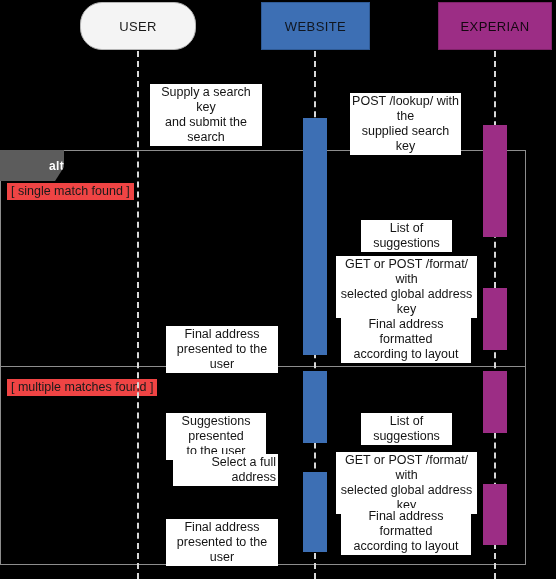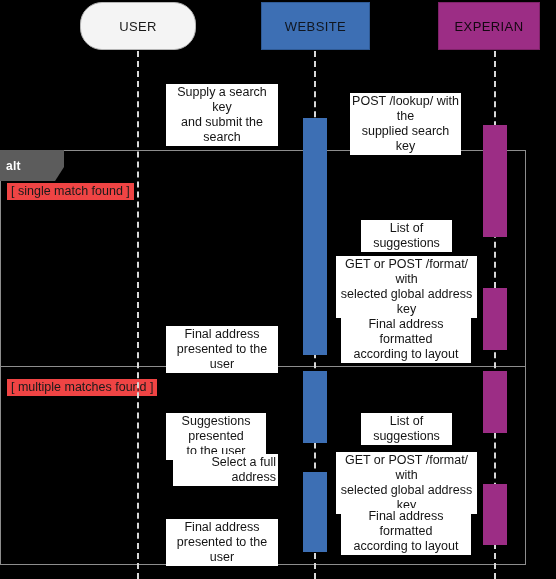--- a/index.html
+++ b/index.html
@@ -69,23 +69,24 @@
   }
   .frame-tag {
     position: absolute;
     box-sizing: border-box;
     background: #5c5c5c;
     color: #ffffff;
     font-size: 12px;
     font-weight: bold;
     display: flex;
     align-items: center;
-    padding-left: 6px;
+    padding-left: 20px;
     letter-spacing: 0.3px;
     clip-path: polygon(0 0, 100% 0, 100% 55%, 86% 100%, 0 100%);
+    justify-content: flex-end;
   }
   .frame-divider {
     position: absolute;
     height: 0;
     border-top: 1px solid #8d8d8d;
   }
   .guard {
     position: absolute;
     box-sizing: border-box;
     background: #ef4444;
@@ -138,25 +139,25 @@
   <div class="activation experian" style="left:483px; top:371px; width:24px; height:62px;"></div>
   <div class="activation website" style="left:303px; top:472px; width:24px; height:80px;"></div>
   <div class="activation experian" style="left:483px; top:484px; width:24px; height:61px;"></div>
 
   <div class="participant user" style="left:80px; top:2px; width:116px; height:48px;border-radius:22px;">
     <span>USER</span>
   </div>
   <div class="participant website" style="left:261px; top:2px; width:109px; height:48px;">
     <span>WEBSITE</span>
   </div>
-  <div class="participant experian" style="left:438px; top:2px; width:102px; height:48px;">
+  <div class="participant experian" style="left:438px; top:2px; width:114px; height:48px;">
     <span>EXPERIAN</span>
   </div>
 
-  <div class="msg" style="left:166px; top:84px; width:112px;">Supply a search key
+  <div class="msg" style="left:150px; top:84px; width:112px;">Supply a search key
 and submit the search</div>
 
   <div class="msg" style="left:350px; top:93px; width:111px;">POST /lookup/ with the
 supplied search key</div>
 
   <div class="msg" style="left:361px; top:220px; width:91px;">List of suggestions</div>
 
   <div class="msg" style="left:336px; top:256px; width:141px;">GET or POST /format/ with
 selected global address key</div>
 

